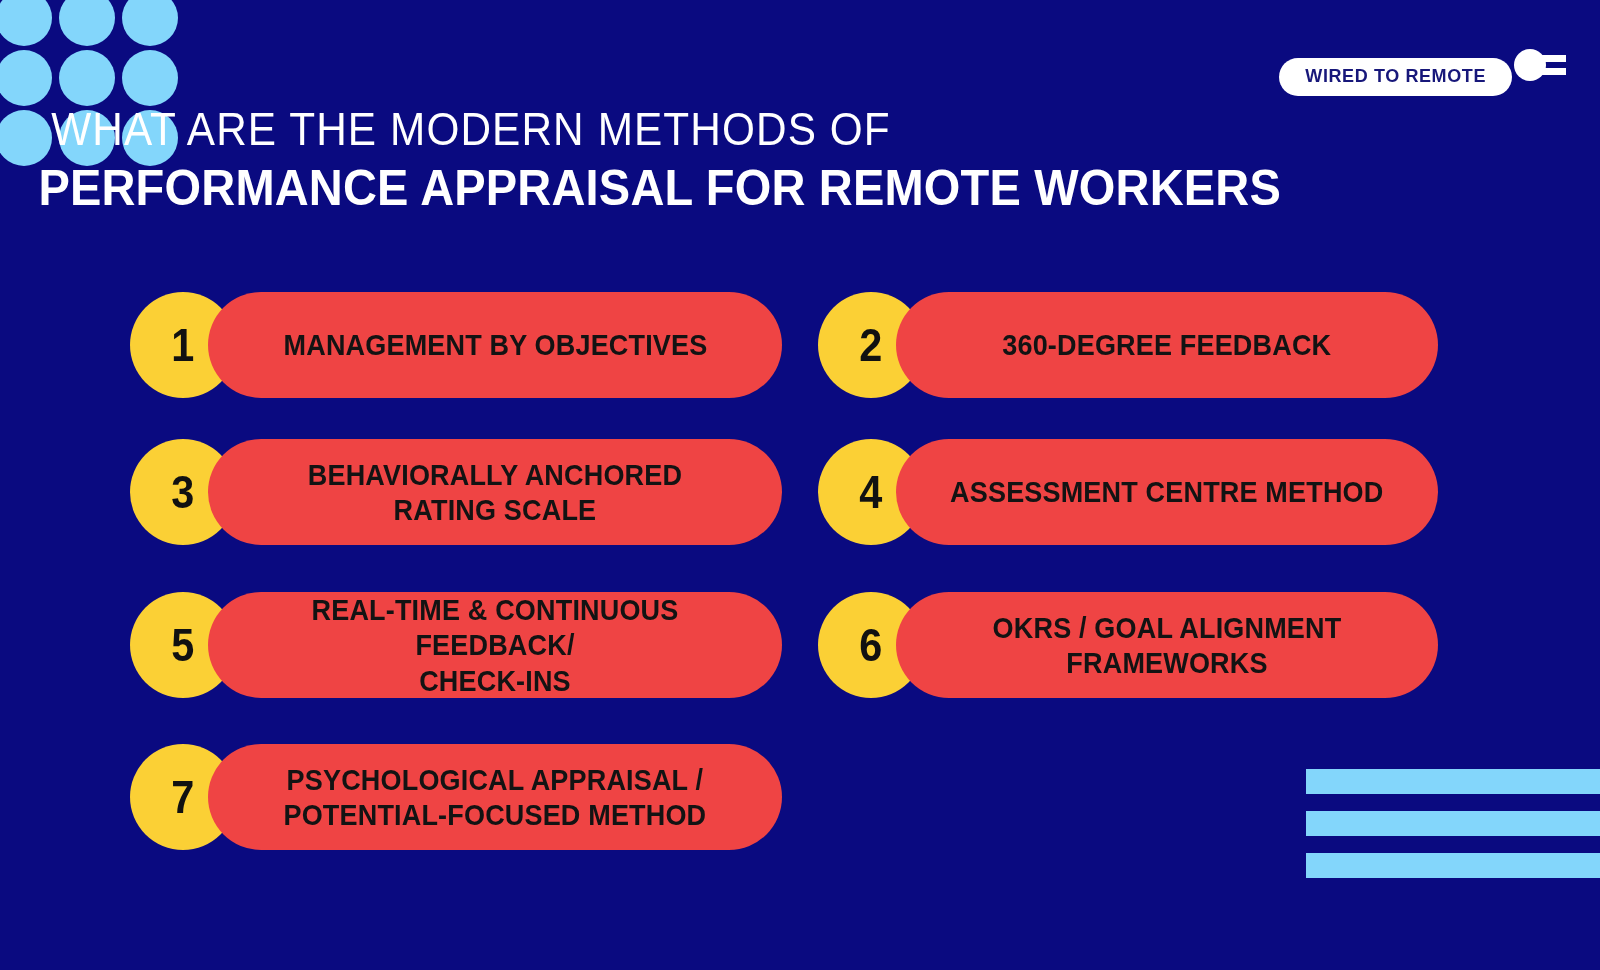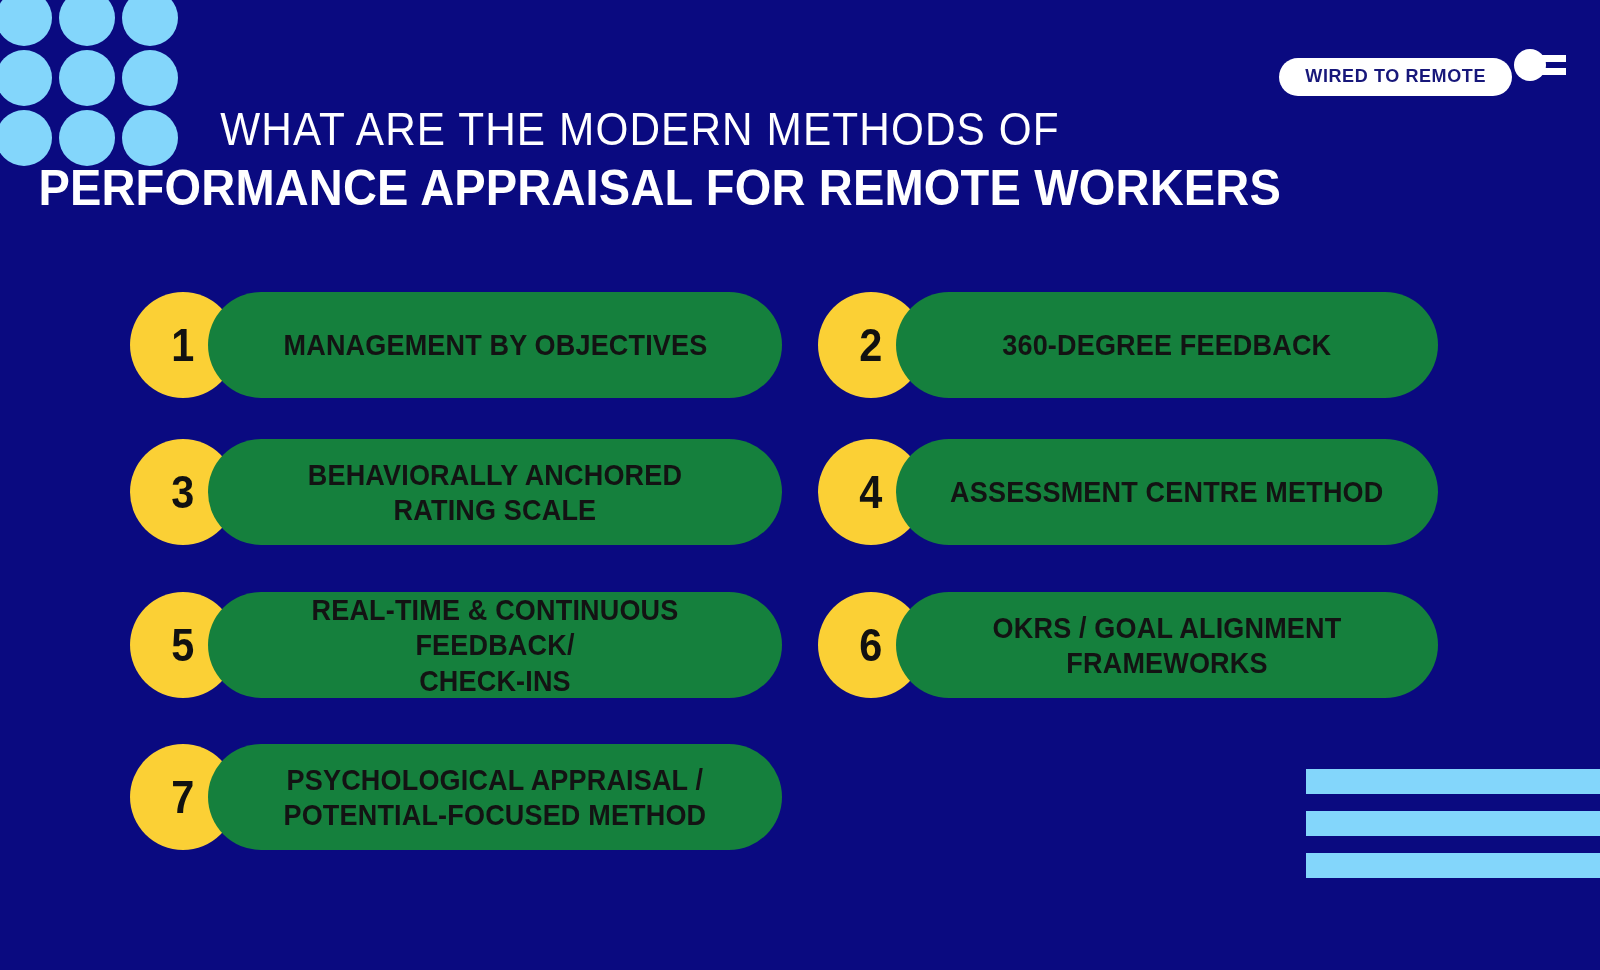--- a/index.html
+++ b/index.html
@@ -101,21 +101,20 @@
   }
   .plug-prong.top { top:10px; }
   .plug-prong.bottom { top:23px; }
 
   
   .title-block {
     position:absolute;
     top:104px;
     left:0;
     width:1280px;
-    text-align:center;
     z-index:4;
   }
   .title-line1 {
     color:#FFFFFF;
     font-family:"Liberation Sans Narrow", "Liberation Sans", sans-serif;
     font-weight:400;
     font-size:46px;
     letter-spacing:1.2px;
     line-height:1.12;
     transform:scaleX(0.92);
@@ -166,21 +165,21 @@
     font-size:46px;
     line-height:1;
     transform:scaleX(0.9);
   }
   .item .pill {
     position:absolute;
     left:78px;
     top:0;
     height:106px;
     border-radius:999px;
-    background:#15803d;
+    background:#ef4444;
     display:flex;
     align-items:center;
     justify-content:center;
     padding:0 26px;
     z-index:2;
   }
   .item .pill-label {
     color:#131313;
     font-family:"Liberation Sans Narrow", "Liberation Sans", sans-serif;
     font-weight:bold;

